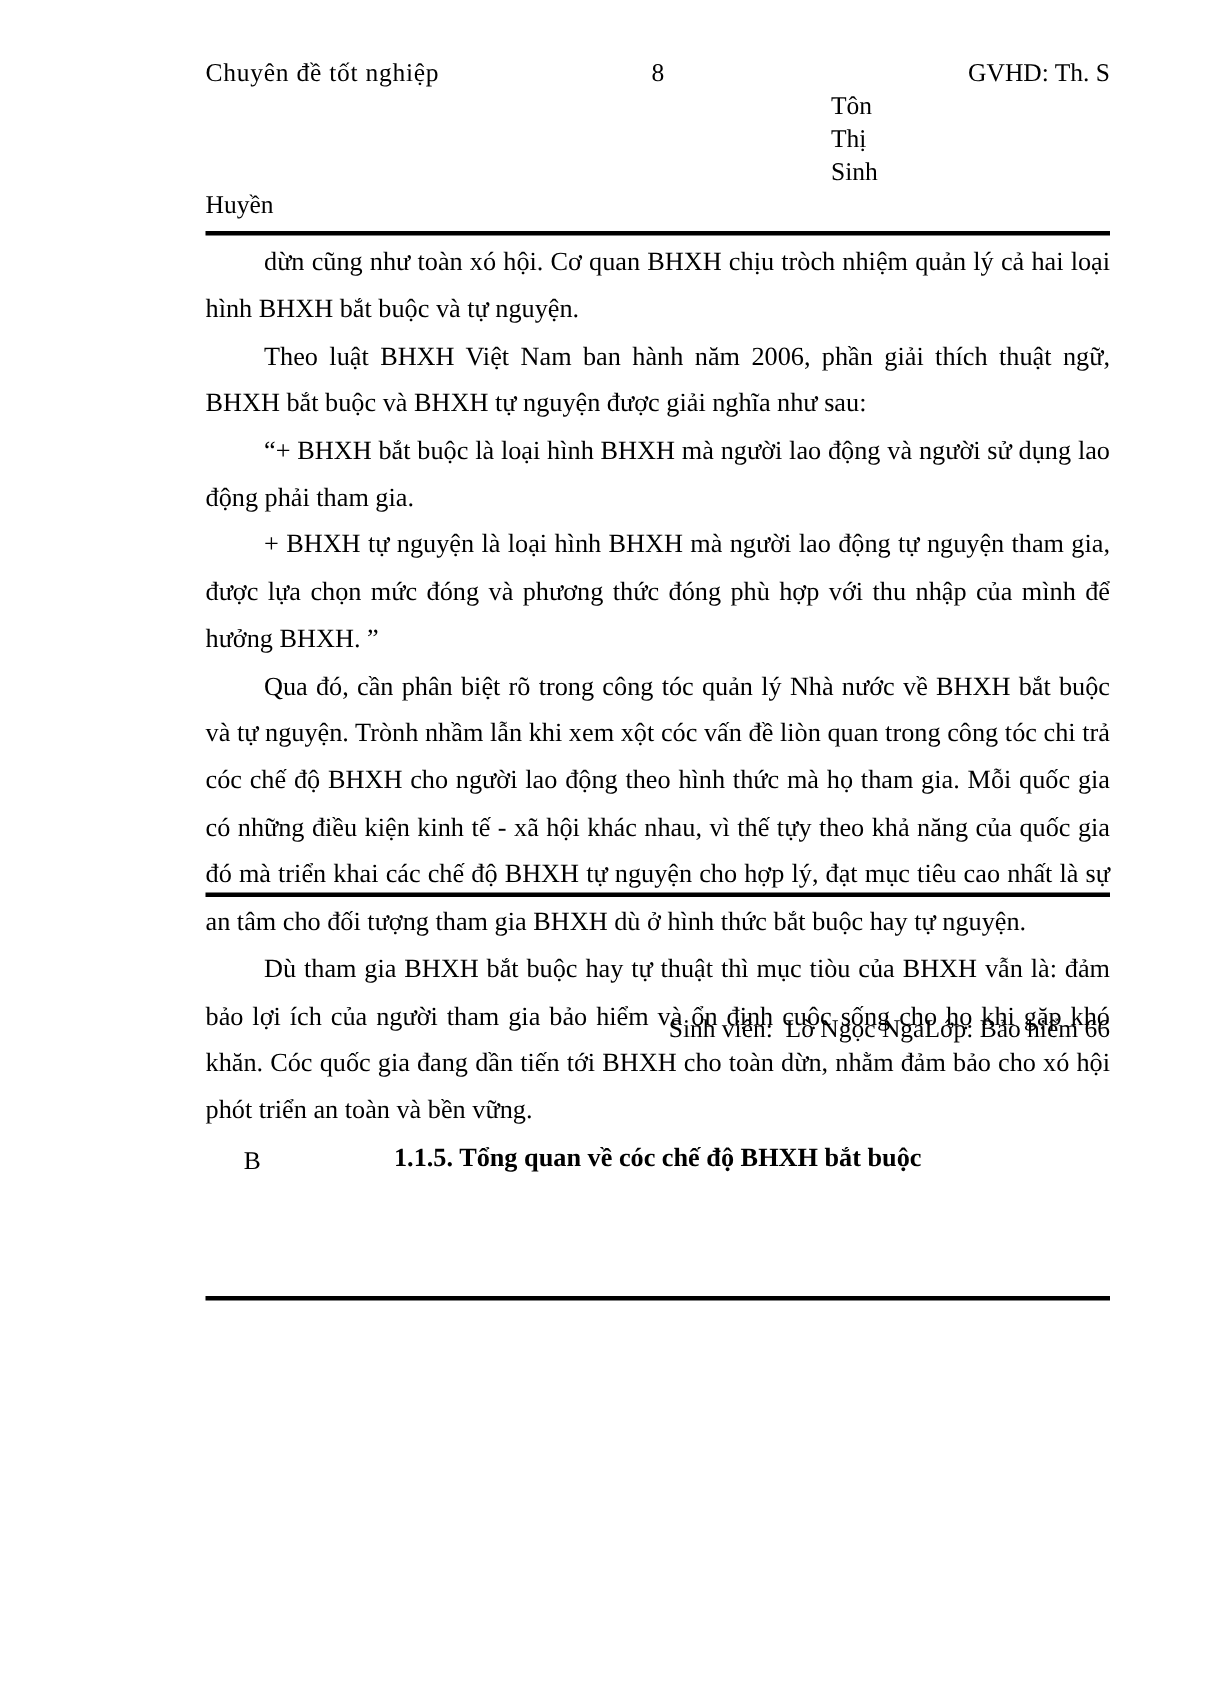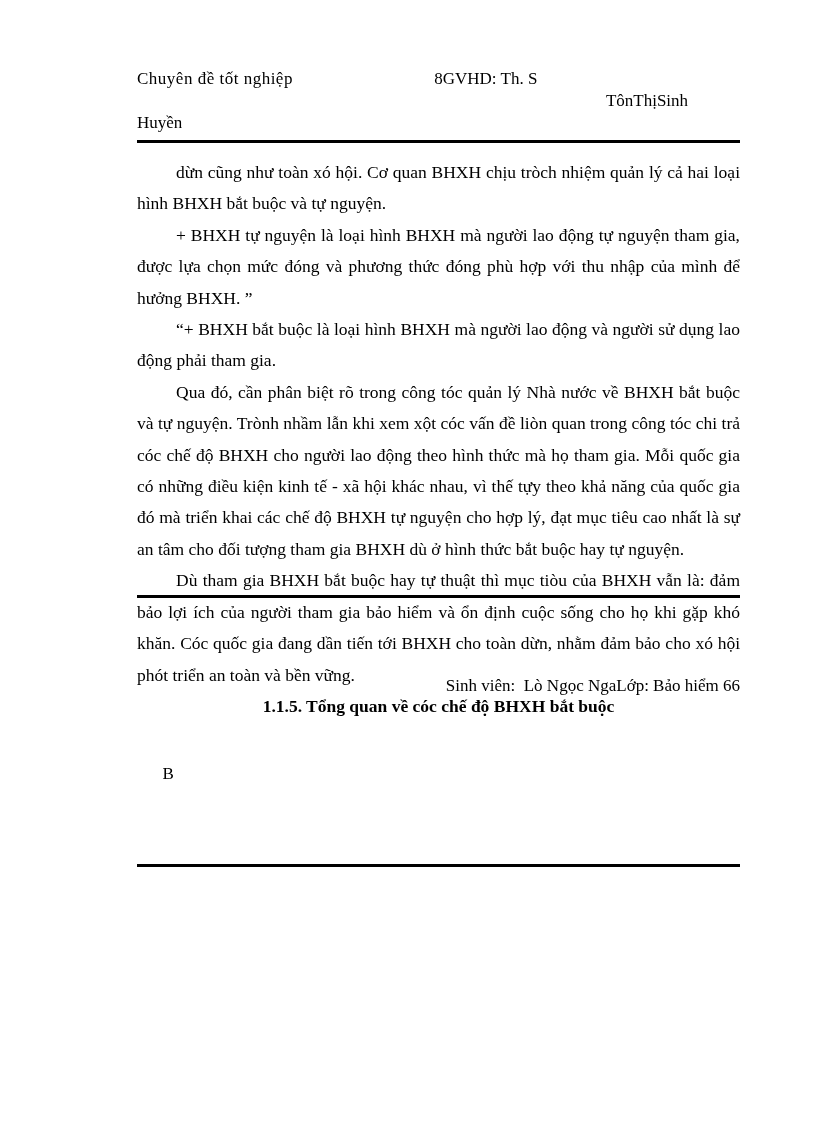--- a/index.html
+++ b/index.html
@@ -6,50 +6,51 @@
   * { margin: 0; padding: 0; box-sizing: border-box; }
   html, body { background: #ffffff; }
   .page {
     position: relative;
     width: 816px;
     height: 884px;
     margin: 0 auto;
     background: #ffffff;
     color: #000000;
     font-family: "Liberation Serif", "DejaVu Serif", serif;
-    padding: 68px 76px 0 137px;
+    padding: 38px 76px 0 137px;
     overflow: hidden;
   }
 
   
   .header { font-size: 17px; line-height: 22px; }
   .h-line1 {
     display: grid;
     grid-template-columns: 1fr auto 1fr;
     align-items: baseline;
   }
   .h-left  { text-align: left; letter-spacing: 0.5px; }
   .h-center{ text-align: center; }
-  .h-right { }
+  .h-right { text-align: right; }
   .h-line2 {
     width: 186px;
     margin-left: auto;
     display: flex;
-    justify-content: center;
+    justify-content: space-between;
+    flex-direction: column;
   }
   .h-line3 { text-align: left; font-family: Liberation Serif, serif; }
   .header-rule {
     border: none;
     border-top: 3px solid #000;
     margin-top: 6px;
   }
 
   
   .content {
-    margin-top: 14px;
+    margin-top: 2px;
     font-size: 17.5px;
     line-height: 31.4px;
     text-align: justify;
   }
   .content p {
     text-indent: 39px;
     margin: 0;
   }
   .content h3 {
     font-size: 17.5px;
@@ -95,22 +96,23 @@
       <span>Sinh</span>
     </div>
     <div class="h-line3">
       <span>Huyền</span>
     </div>
     <hr class="header-rule">
   </div>
 
   <div class="content">
     <p>dừn cũng như toàn xó hội. Cơ quan BHXH chịu tròch nhiệm quản lý cả hai loại hình BHXH bắt buộc và tự nguyện.</p>
+    <p>Theo luật BHXH Việt Nam ban hành năm 2006, phần giải thích thuật ngữ, BHXH bắt buộc và BHXH tự nguyện được giải nghĩa như sau:</p>
+    <p>“+ BHXH bắt buộc là loại hình BHXH mà người lao động và người sử dụng lao động phải tham gia.</p>
     <p>+ BHXH tự nguyện là loại hình BHXH mà người lao động tự nguyện tham gia, được lựa chọn mức đóng và phương thức đóng phù hợp với thu nhập của mình để hưởng BHXH. ”</p>
-    <p>“+ BHXH bắt buộc là loại hình BHXH mà người lao động và người sử dụng lao động phải tham gia.</p>
     <p>Qua đó, cần phân biệt rõ trong công tóc quản lý Nhà nước về BHXH bắt buộc và tự nguyện. Trònh nhầm lẫn khi xem xột cóc vấn đề liòn quan trong công tóc chi trả cóc chế độ BHXH cho người lao động theo hình thức mà họ tham gia. Mỗi quốc gia có những điều kiện kinh tế - xã hội khác nhau, vì thế tựy theo khả năng của quốc gia đó mà triển khai các chế độ BHXH tự nguyện cho hợp lý, đạt mục tiêu cao nhất là sự an tâm cho đối tượng tham gia BHXH dù ở hình thức bắt buộc hay tự nguyện.</p>
     <p>Dù tham gia BHXH bắt buộc hay tự thuật thì mục tiòu của BHXH vẫn là:  đảm bảo lợi ích của người tham gia bảo hiểm và ổn định cuộc sống cho họ khi gặp khó khăn. Cóc quốc gia đang dần tiến tới BHXH cho toàn dừn, nhằm đảm bảo cho xó hội phót triển an toàn và bền vững.</p>
     <h3>1.1.5. Tổng quan về cóc chế độ BHXH bắt buộc</h3>
   </div>
 
   <div class="footer">
     <div class="f-line1">
       <span>Sinh viên:  Lò Ngọc Nga</span>
       <span>Lớp: Bảo hiểm 66</span>
     </div>

